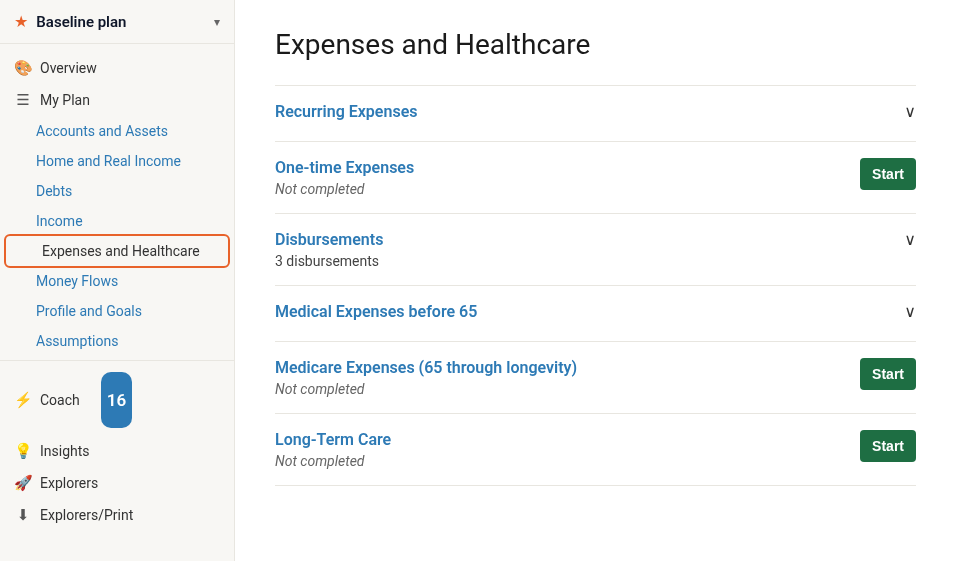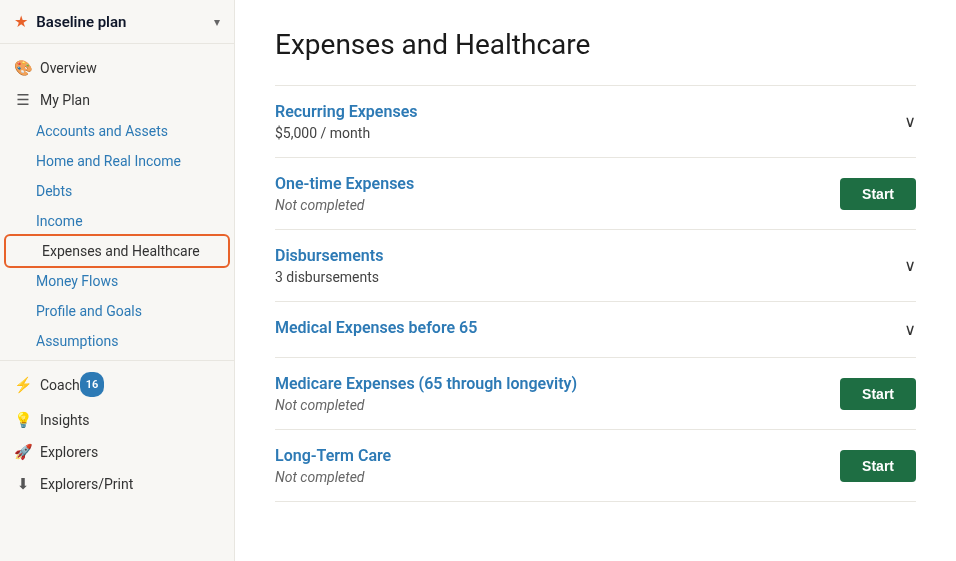--- a/index.html
+++ b/index.html
@@ -89,23 +89,23 @@
     }
 
     .nav-item.sub-item.blue-link {
       color: #2d7ab5;
     }
 
     .nav-badge {
       background: #2d7ab5;
       color: white;
       border-radius: 10px;
-      font-size: 11px;
-      padding: 6px 6px;
-      margin-left: 0;
+      font-size: 17px;
+      padding: 18px 6px;
+      margin-left: 21px;
       font-weight: 600;
     }
 
     .nav-divider {
       height: 1px;
       background: #e8e6e0;
       margin: 4px 0;
     }
 
     
@@ -127,21 +127,21 @@
       border-bottom: 1px solid #e8e6e0;
       padding: 16px 0;
     }
 
     .section-item:first-of-type {
       border-top: 1px solid #e8e6e0;
     }
 
     .section-row {
       display: flex;
-      align-items: center;
+      align-items: flex-start;
       justify-content: space-between;
     }
 
     .section-title {
       font-size: 16px;
       font-weight: 600;
       color: #2d7ab5;
       margin-bottom: 4px;
     }
 
@@ -160,21 +160,21 @@
       color: #333;
       font-size: 16px;
       margin-left: 16px;
     }
 
     .start-btn {
       background: #1e6e43;
       color: white;
       border: none;
       border-radius: 4px;
-      padding: 8px 22px;
+      padding: 8px 12px;
       font-size: 14px;
       font-weight: 600;
       cursor: pointer;
       white-space: nowrap;
     }
 
     .section-left {
       flex: 1;
     }
   </style>
@@ -254,21 +254,20 @@
 </nav>
 
 <main class="main-content">
   <h1 class="page-title">Expenses and Healthcare</h1>
 
   <div id="sections-container">
       <div class="section-item">
         <div class="section-row">
           <div class="section-left">
             <div class="section-title">Recurring Expenses</div>
-            <div class="section-subtitle normal">$5,000 / month</div>
           </div>
           <span class="chevron-icon">∨</span>
         </div>
       </div>
       <div class="section-item">
         <div class="section-row">
           <div class="section-left">
             <div class="section-title">One-time Expenses</div>
             <div class="section-subtitle">Not completed</div>
           </div>

